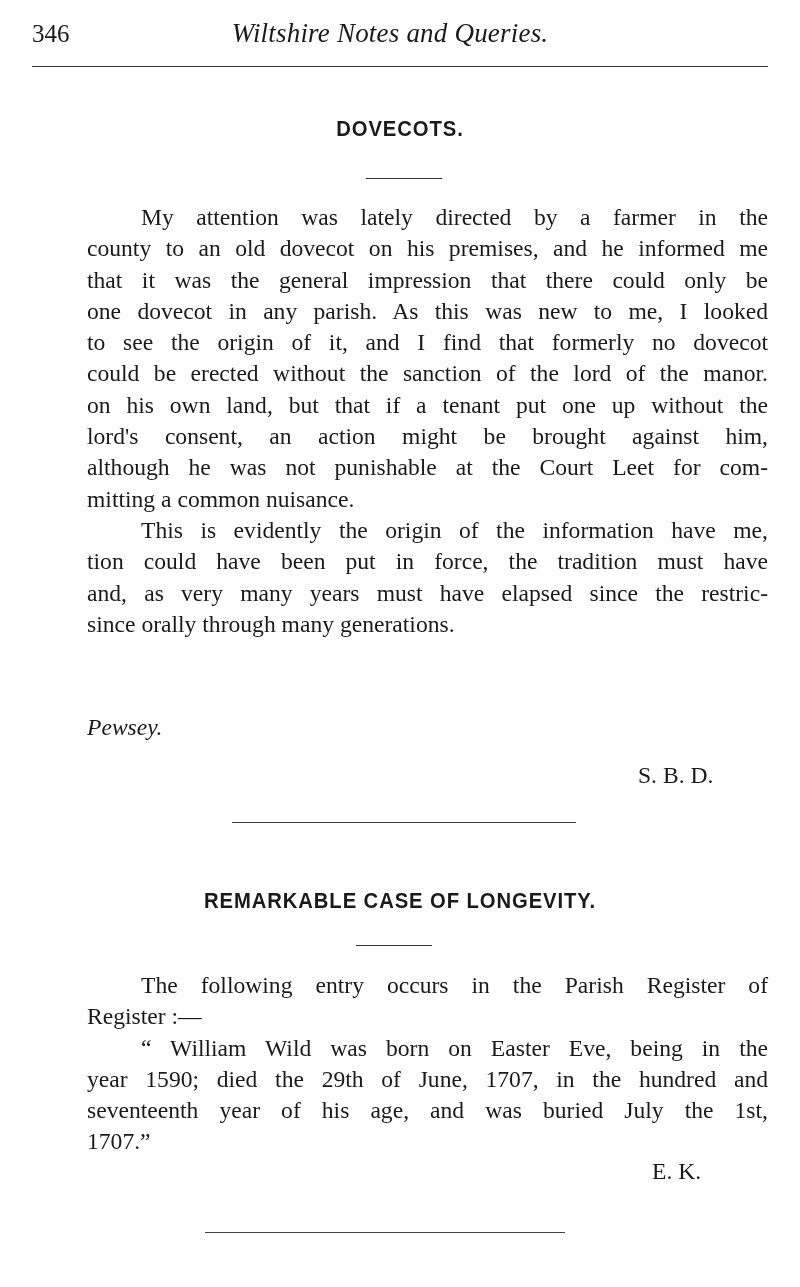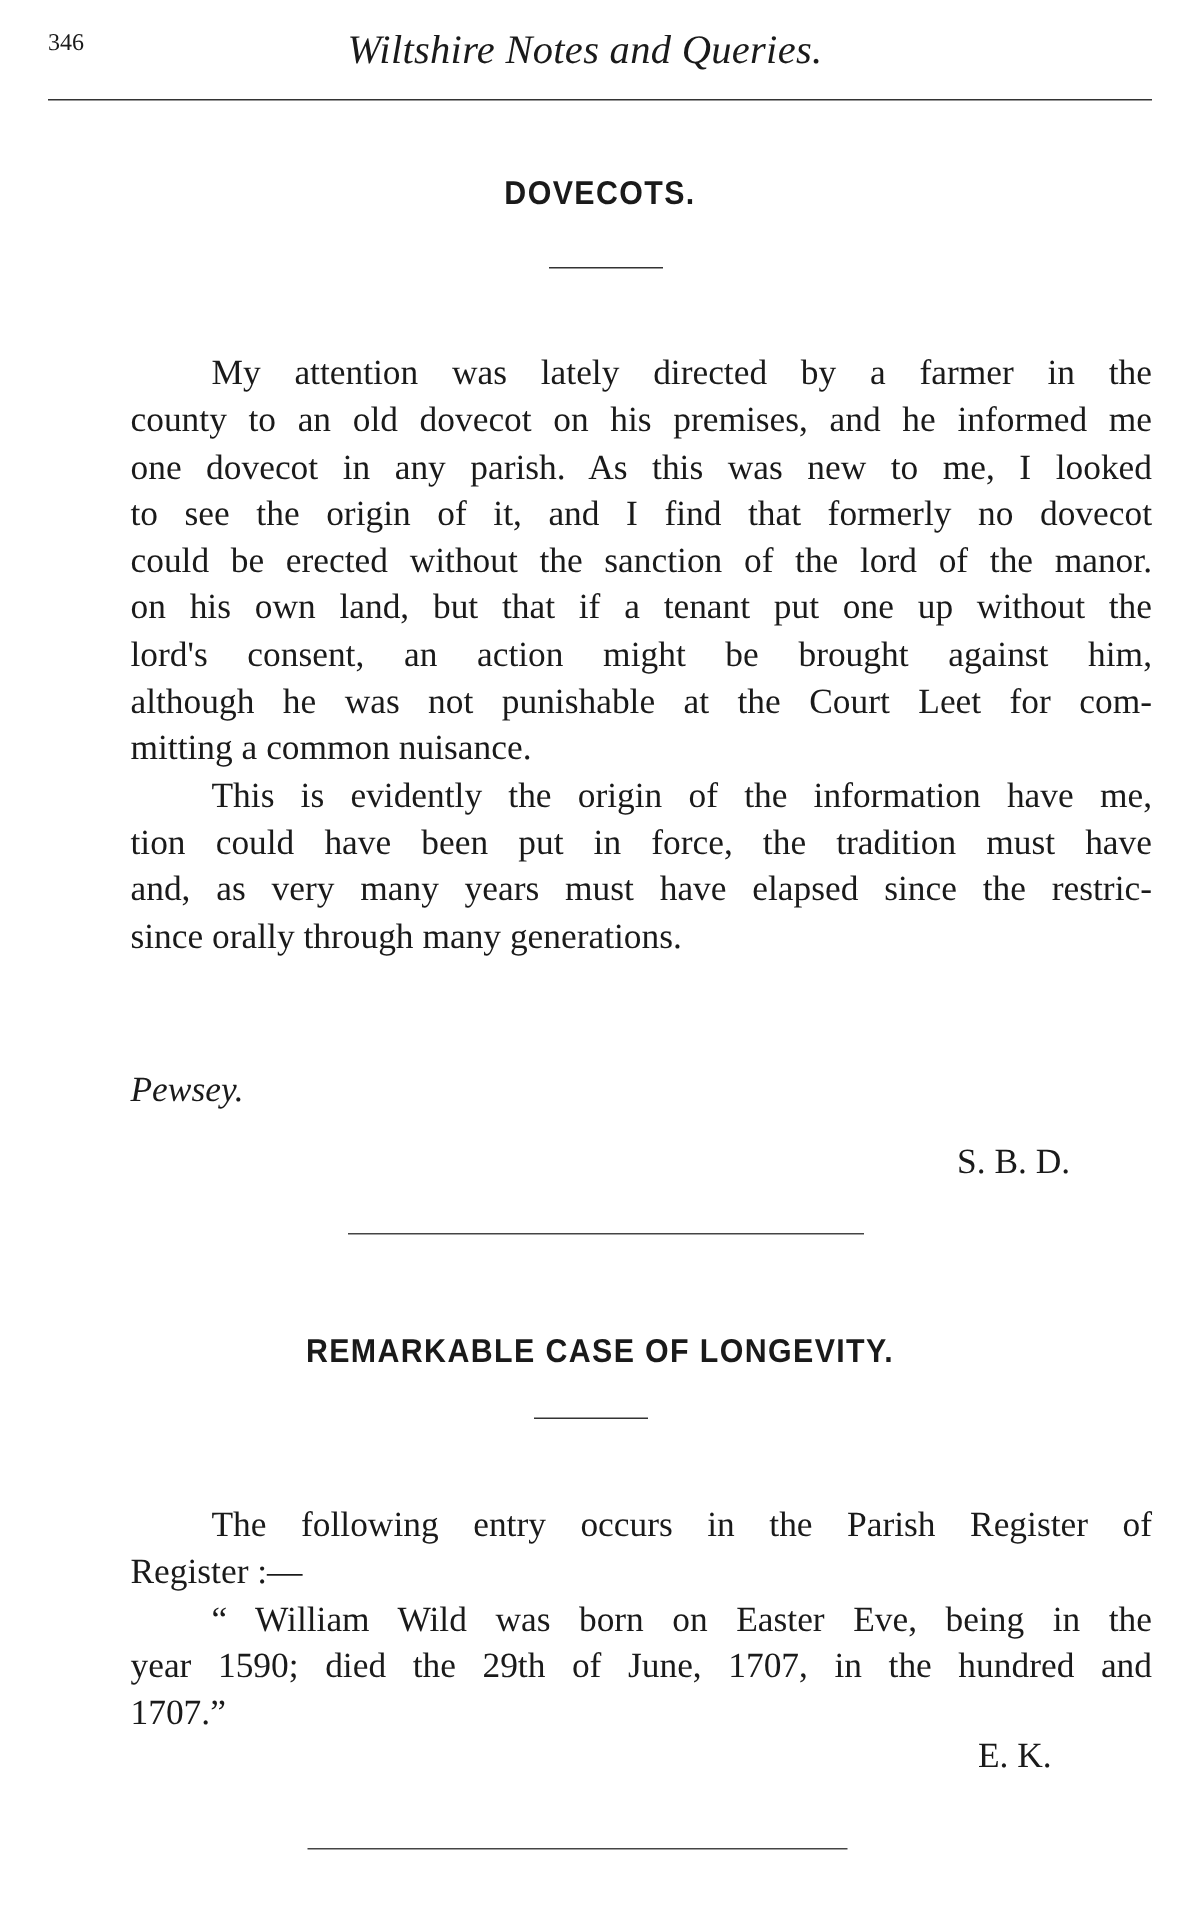--- a/index.html
+++ b/index.html
@@ -1,27 +1,27 @@
 <!DOCTYPE html>
 <html><head>
   <meta charset="utf-8">
   <style>
     html, body { margin: 0; padding: 0; background: #ffffff; }
     body { width: 800px; height: 1287px; position: relative; overflow: hidden; color: #1a1a1a; }
     .page { position: absolute; left: 0; top: 0; width: 800px; height: 1287px; }
     .running-head { position: absolute; top: 14px; left: 0; width: 800px; height: 40px; }
-    .page-num { position: absolute; left: 32px; top: 6px; font-family: "Liberation Serif", serif; font-size: 16px; }
+    .page-num { position: absolute; left: 32px; top: 6px; font-family: "Liberation Serif", serif; font-size: 25px; }
     .journal-title { position: absolute; left: 0; width: 780px; text-align: center; top: 4px; font-family: "Liberation Serif", serif; font-style: italic; font-size: 27px; letter-spacing: 0.2px; }
     .head-rule { position: absolute; left: 32px; width: 736px; top: 66px; height: 0; border-top: 1.5px solid #333; }
 
     .section-title { position: absolute; left: 0; width: 800px; text-align: center; font-family: "Liberation Sans", sans-serif; font-weight: bold; font-size: 22px; letter-spacing: 1px; transform: scaleX(0.92); transform-origin: center; }
     .short-rule { position: absolute; height: 0; border-top: 1.3px solid #333; }
     .long-rule { position: absolute; height: 0; border-top: 1.5px solid #444; }
 
-    .body-text { position: absolute; left: 33px; width: 735px; font-family: "Liberation Serif", serif; font-size: 23.6px; line-height: 31.3px; text-align: justify; margin-top: 32px; }
+    .body-text { position: absolute; left: 33px; width: 735px; font-family: "Liberation Serif", serif; font-size: 23.6px; line-height: 31.3px; text-align: justify; }
     .para { margin: 0; text-indent: 54px; }
     .line { display: block; text-align: justify; text-align-last: justify; white-space: nowrap; }
     .line.last { text-align-last: left; }
     .line.indent { padding-left: 54px; }
 
     .signoff { position: absolute; left: 0; width: 800px; font-family: "Liberation Serif", serif; font-size: 23.6px; }
     .place { position: absolute; left: 87px; font-style: italic; }
     .initials { position: absolute; }
   </style>
 </head>
@@ -35,20 +35,21 @@
   </div>
   <div class="head-rule"></div>
 
   <div class="section-title" style="top:116px;">DOVECOTS.</div>
   <div class="short-rule" style="left:366px; width:76px; top:178px;"></div>
 
   <div class="body-text" style="top:202px;">
     <div class="para">
       <span class="line indent">My attention was lately directed by a farmer in the</span>
       <span class="line">county to an old dovecot on his premises, and he informed me</span>
+      <span class="line">that it was the general impression that there could only be</span>
       <span class="line">one dovecot in any parish.  As this was new to me, I looked</span>
       <span class="line">to see the origin of it, and I find that formerly no dovecot</span>
       <span class="line">could be erected without the sanction of the lord of the manor.</span>
       <span class="line">on his own land, but that if a tenant put one up without the</span>
       <span class="line">lord's consent, an action might be brought against him,</span>
       <span class="line">although he was not punishable at the Court Leet for com-</span>
       <span class="line last">mitting a common nuisance.</span>
     </div>
     <div class="para">
       <span class="line indent">This is evidently the origin of the information have me,</span>
@@ -69,20 +70,21 @@
   <div class="short-rule" style="left:356px; width:76px; top:945px;"></div>
 
   <div class="body-text" style="top:970px;">
     <div class="para">
       <span class="line indent">The following entry occurs in the Parish Register of</span>
       <span class="line last">Register :—</span>
     </div>
     <div class="para">
       <span class="line indent">“ William Wild was born on Easter Eve, being in the</span>
       <span class="line">year 1590; died the 29th of June, 1707, in the hundred and</span>
+      <span class="line">seventeenth year of his age, and was buried July the 1st,</span>
       <span class="line last">1707.”</span>
     </div>
   </div>
 
   <div class="signoff" style="top:1158px;">
     <span class="initials" style="left:652px;">E. K.</span>
   </div>
 
   <div class="long-rule" style="left:205px; width:360px; top:1232px;"></div>
 

